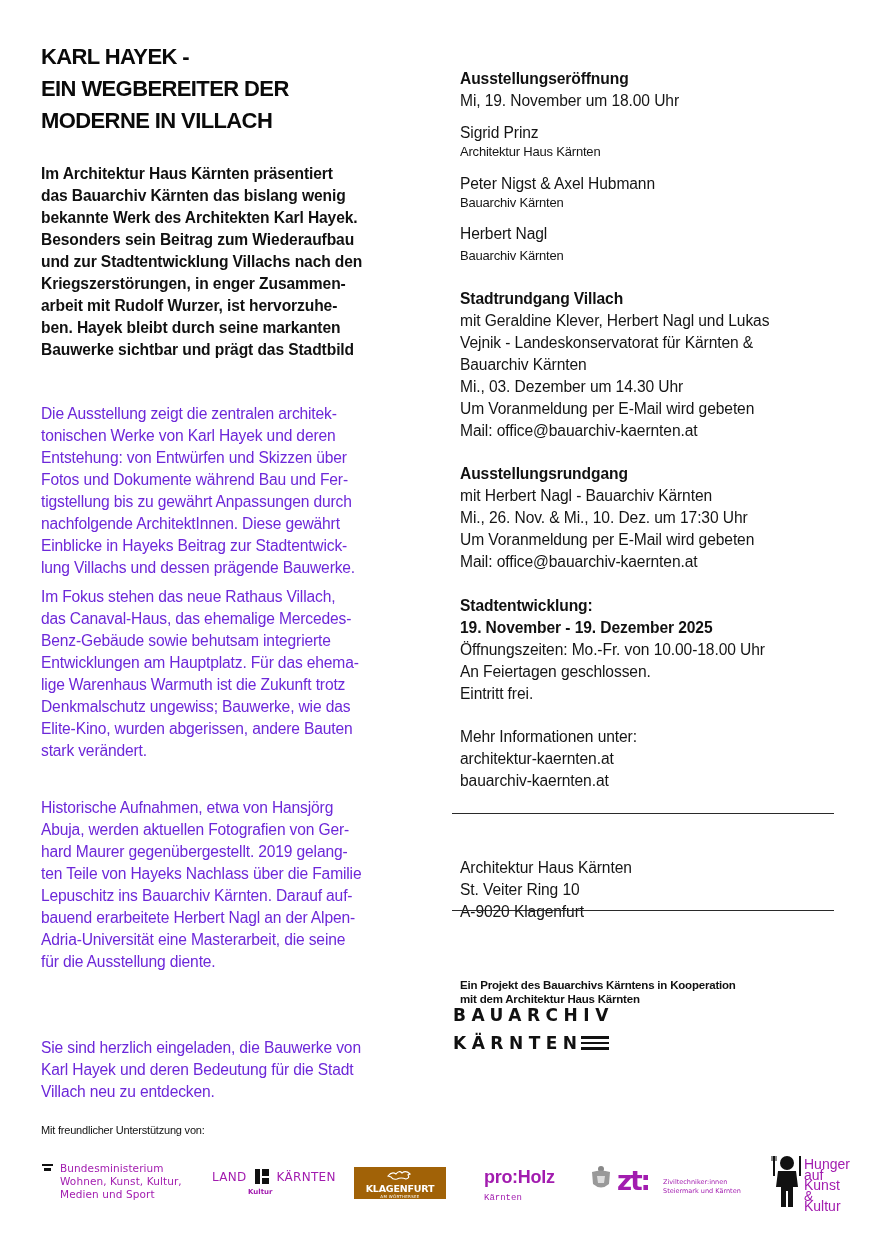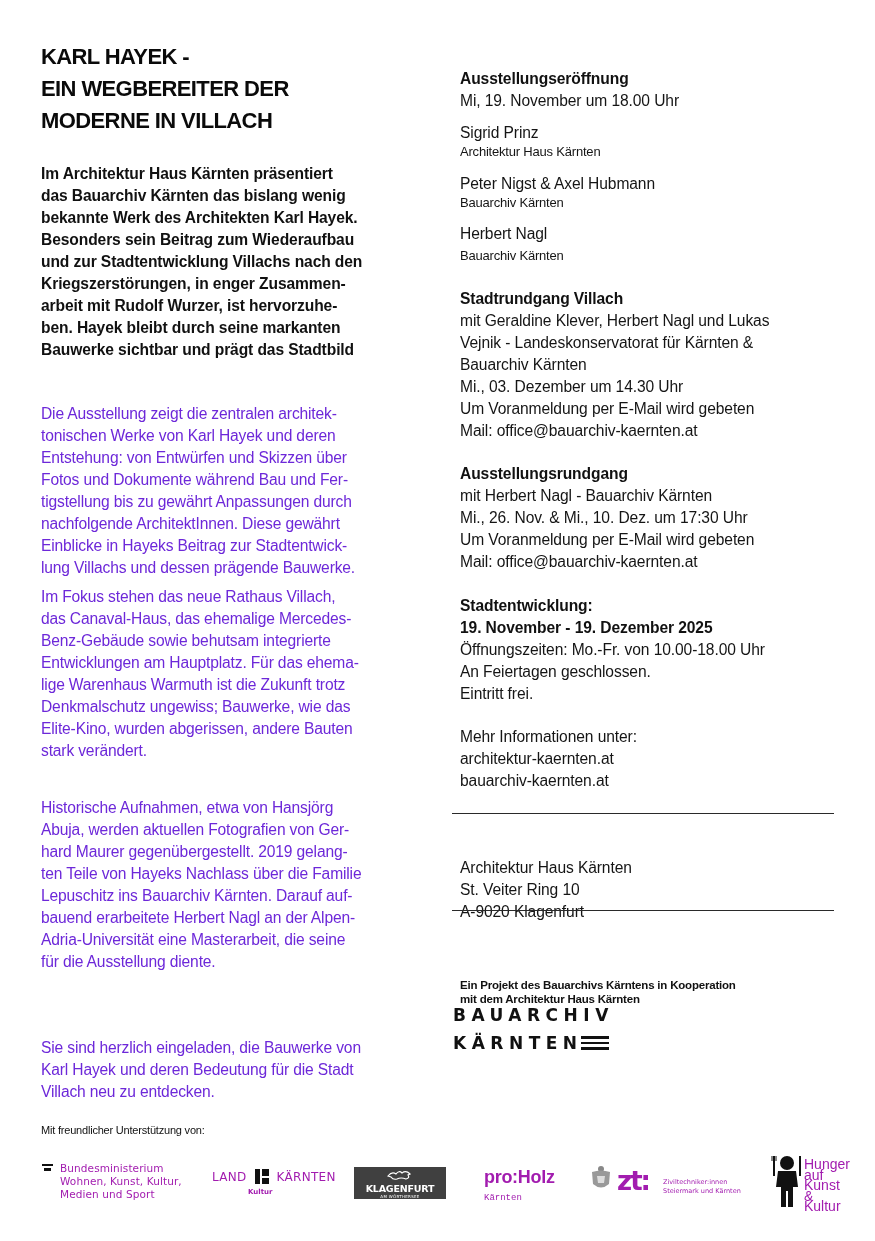--- a/index.html
+++ b/index.html
@@ -54,21 +54,21 @@
   #bm-flag span { display: block; height: 2.4px; background: #111; margin-bottom: 2px; }
   #bm-flag span:nth-child(2) { width: 7px; margin-left: 2px; }
   #bm-text { position: absolute; left: 18px; top: 0; font-size: 10.5px; line-height: 13px; white-space: nowrap; letter-spacing: 0.1px; }
   #lk { left: 212px; top: 1169px; }
   #lk-main { font-size: 12px; letter-spacing: 0.3px; white-space: nowrap; display: flex; align-items: center; }
   #lk-box { display: inline-flex; width: 14px; height: 15px; margin: 0 8px; gap: 2px; }
   #lk-box .a { width: 5px; background: #111; }
   #lk-box .b { width: 7px; display: flex; flex-direction: column; gap: 2px; }
   #lk-box .b span { flex: 1; background: #111; }
   #lk-sub { font-size: 7px; font-weight: 700; margin-left: 36px; margin-top: 4px; }
-  #kl { left: 354px; top: 1167px; width: 92px; height: 32px; background: #404040; color: #fff; text-align: center; }
+  #kl { left: 354px; top: 1167px; width: 92px; height: 32px; background: #a16207; color: #fff; text-align: center; }
   #kl-dragon { font-size: 11px; line-height: 12px; margin-top: 3px; }
   #kl-name { font-size: 9.5px; font-weight: 700; line-height: 10px; letter-spacing: -0.2px; }
   #kl-sub { font-size: 4px; line-height: 5px; letter-spacing: 0.3px; }
   #ph { left: 484px; top: 1167px; }
   #ph-name { font-family: "Liberation Sans", sans-serif; font-weight: 700; font-size: 18px; letter-spacing: -0.3px; }
   #ph-sub { font-family: "Liberation Mono", monospace; font-size: 9px; margin-top: 5px; }
   #zt { left: 589px; top: 1162px; }
   #zt-eagle { position: absolute; left: 0; top: 2px; font-size: 22px; color: #666; }
   #zt-mark { position: absolute; left: 28px; top: 6px; font-family: "DejaVu Sans", sans-serif; font-weight: 700; font-size: 26px; line-height: 26px; letter-spacing: -2px; }
   #zt-text { position: absolute; left: 74px; top: 16px; font-size: 6.5px; line-height: 9px; white-space: nowrap; }

